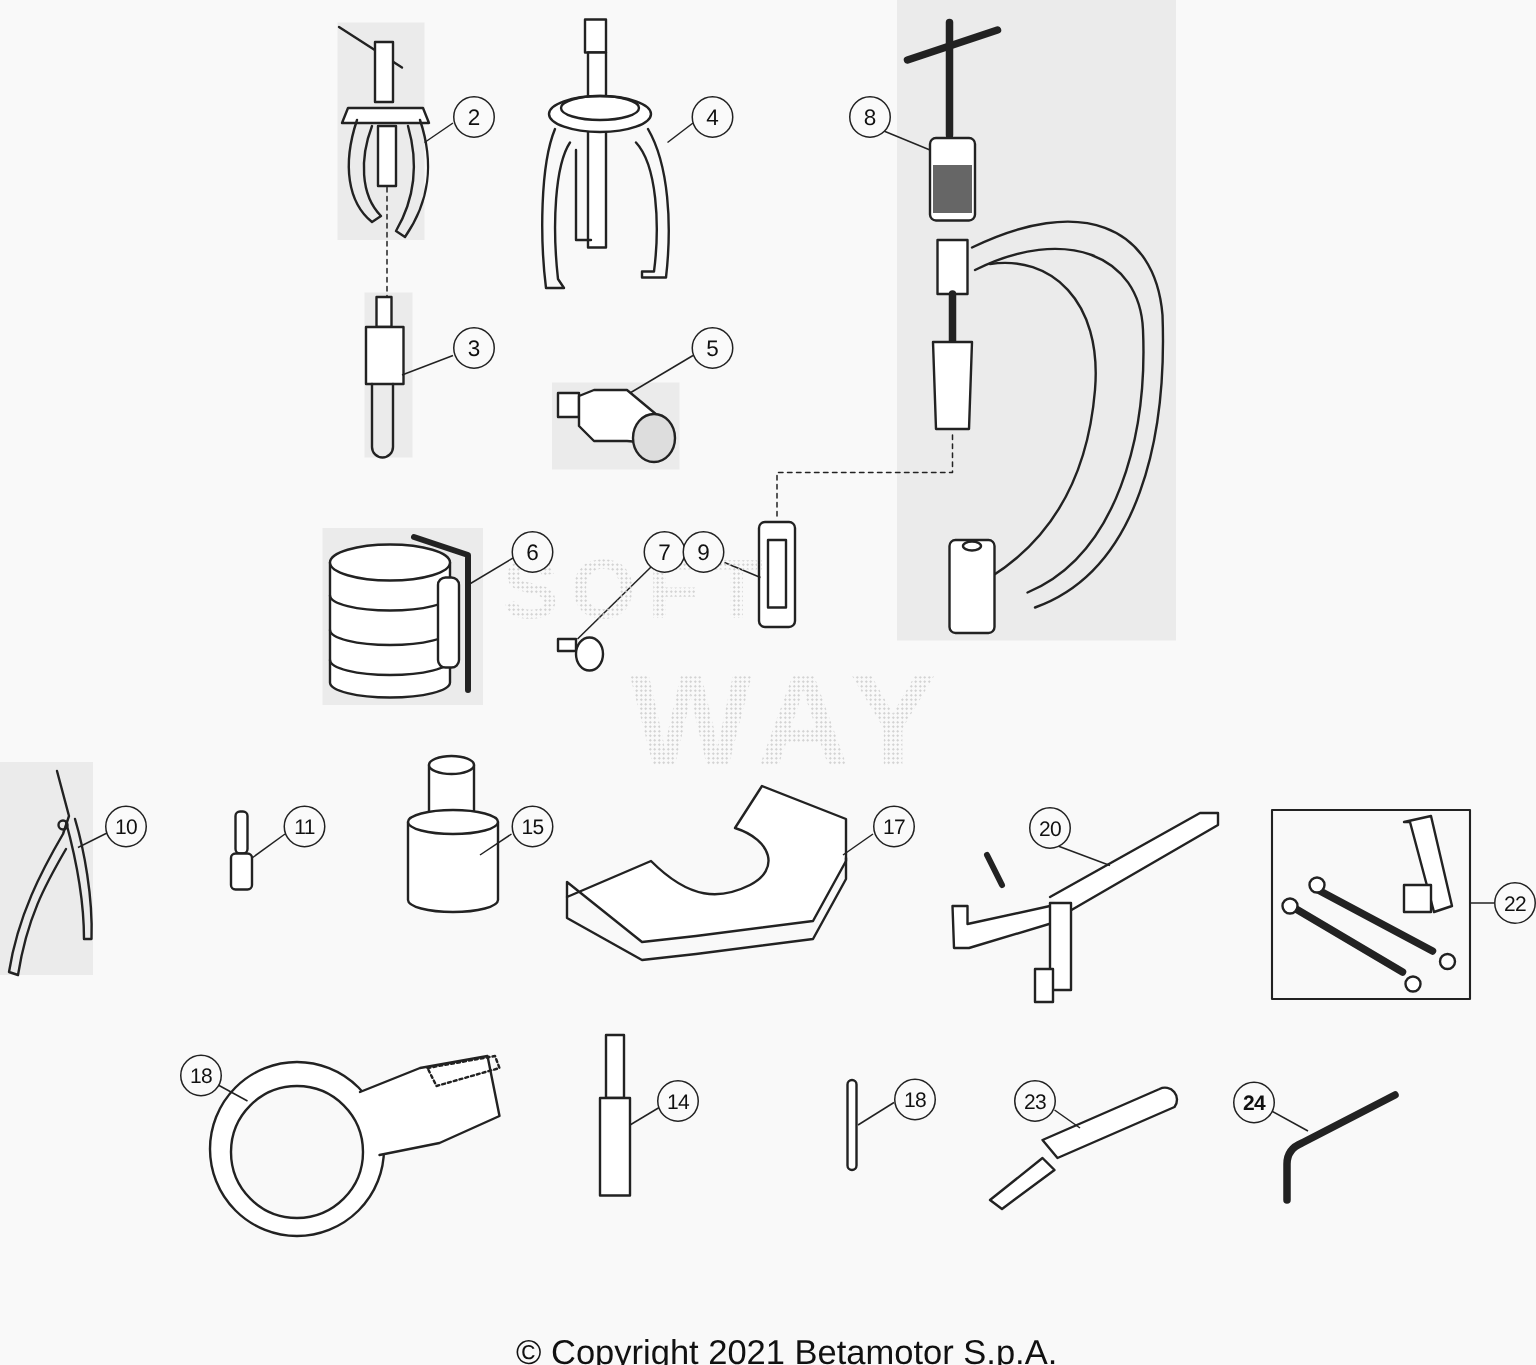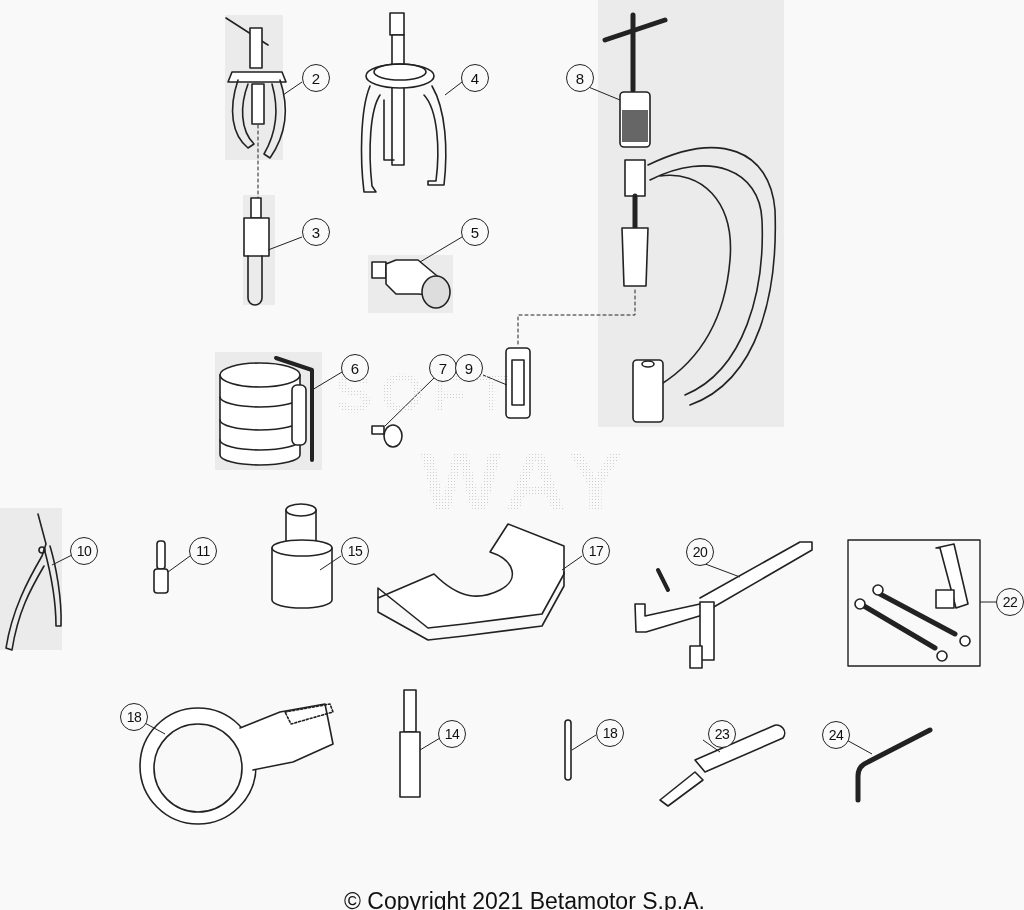--- a/index.html
+++ b/index.html
@@ -200,17 +200,17 @@
 <div class="callout" style="left:566px;top:64px;">8</div>
 <div class="callout" style="left:455px;top:354px;">9</div>
 <div class="callout two" style="left:70px;top:537px;">10</div>
 <div class="callout two" style="left:189px;top:537px;">11</div>
 <div class="callout two" style="left:341px;top:537px;">15</div>
 <div class="callout two" style="left:438px;top:720px;">14</div>
 <div class="callout two" style="left:582px;top:537px;">17</div>
 <div class="callout two" style="left:596px;top:719px;">18</div>
 <div class="callout two" style="left:686px;top:538px;">20</div>
 <div class="callout two" style="left:996px;top:588px;">22</div>
-<div class="callout two" style="left:676px;top:720px;margin-left:32px;">23</div>
-<div class="callout two" style="left:822px;top:721px;">24</div>
+<div class="callout two" style="left:676px;top:720px;">23</div>
+<div class="callout two" style="left:822px;top:721px;font-weight:bold;">24</div>
 <div class="callout two" style="left:120px;top:703px;">18</div>
 
 <div class="copyright">© Copyright 2021 Betamotor S.p.A.</div>
 
 </body></html>

